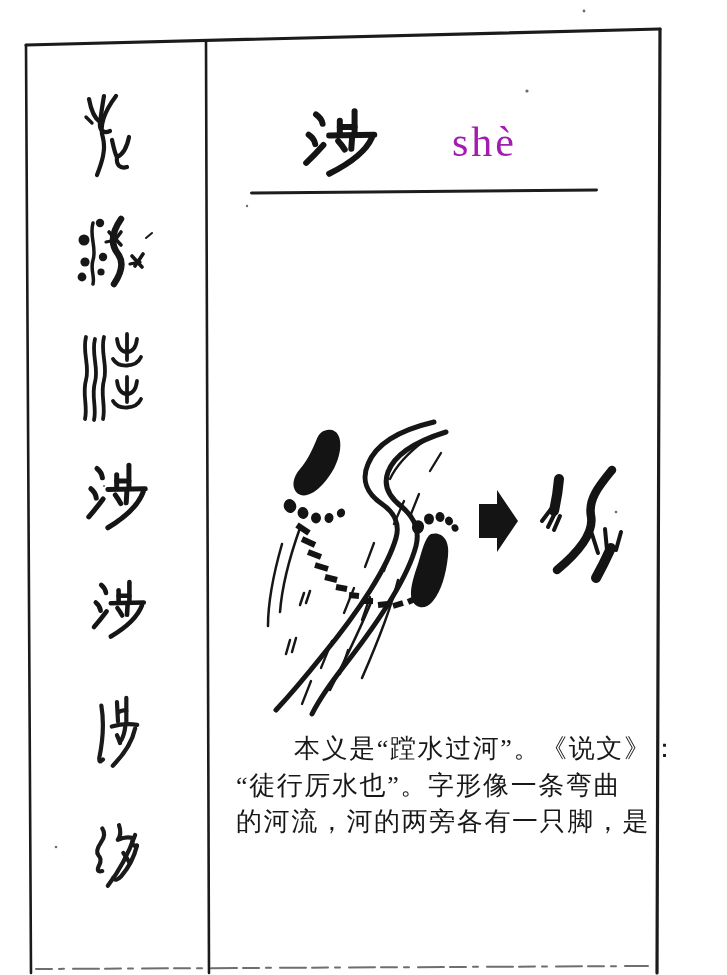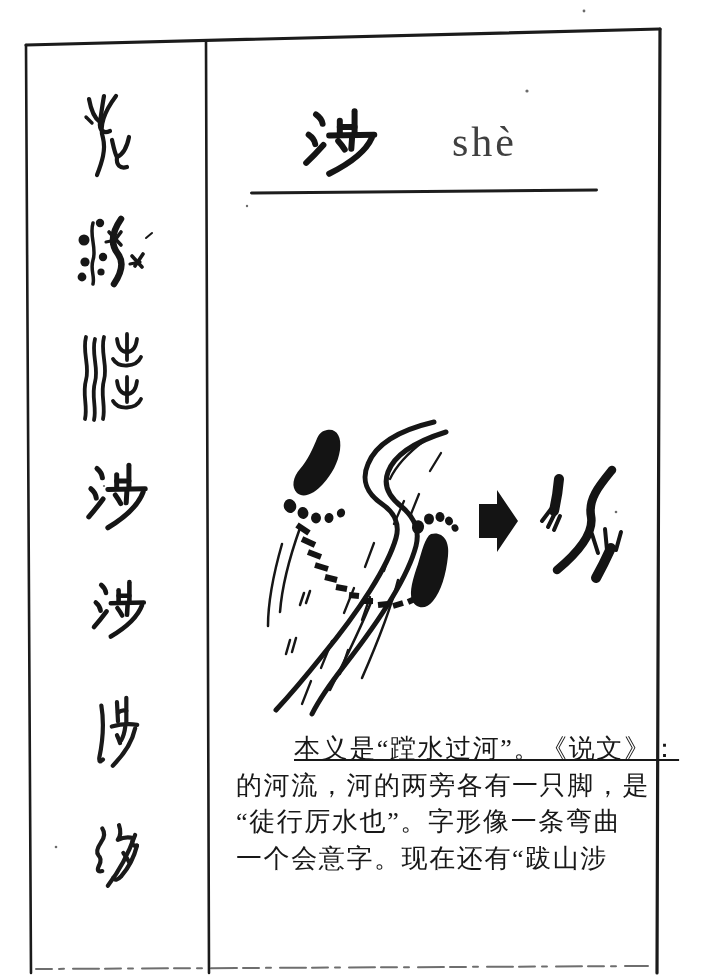--- a/index.html
+++ b/index.html
@@ -8,32 +8,32 @@
     overflow:hidden;font-family:"Liberation Serif","DejaVu Serif",serif;
   }
   .art{position:absolute;left:0;top:0;width:727px;height:975px;}
   
   .title-hanzi{
     position:absolute;left:294px;top:94px;width:96px;height:92px;
     font-size:72px;line-height:1;color:transparent;text-align:center;
   }
   .pinyin{
     position:absolute;left:452px;top:118px;
-    font-size:42px;letter-spacing:3px;color:#404040;
+    font-size:42px;letter-spacing:3px;color:#a21caf;
   }
   .rule{
     position:absolute;left:250px;top:190px;width:348px;height:3px;
     background:#1d1d1d;transform:rotate(-0.5deg);border-radius:2px;
   }
   .definition{
     position:absolute;left:236px;top:731px;width:420px;
     font-size:26px;line-height:36.5px;letter-spacing:1.6px;color:#181818;
   }
   .definition .line{white-space:nowrap;}
-  .definition .line.indent{text-indent:58px;text-decoration:underline;}
+  .definition .line.indent{text-indent:58px;}
 </style>
 </head>
 <body>
 
 <div class="page">
 
   <svg class="art" viewBox="0 0 727 975" fill="none" stroke-linecap="round" stroke-linejoin="round">
 
     <g stroke="#1b1b1b">
       <path d="M26,45 L660,29" stroke-width="3.2"></path>
@@ -255,18 +255,17 @@
       </g>
     </g>
   </svg>
 
   <div class="title-hanzi">涉</div>
   <div class="pinyin">shè</div>
   <div class="rule"></div>
 
   <div class="definition">
     <div class="line indent">本义是“蹚水过河”。《说文》：</div>
+    <div class="line">“徒行厉水也”。字形像一条弯曲</div>
     <div class="line">的河流，河的两旁各有一只脚，是</div>
-    <div class="line">“徒行厉水也”。字形像一条弯曲</div>
-    <div class="line">一个会意字。现在还有“跋山涉</div>
   </div>
 
 </div>
 
 </body></html>

